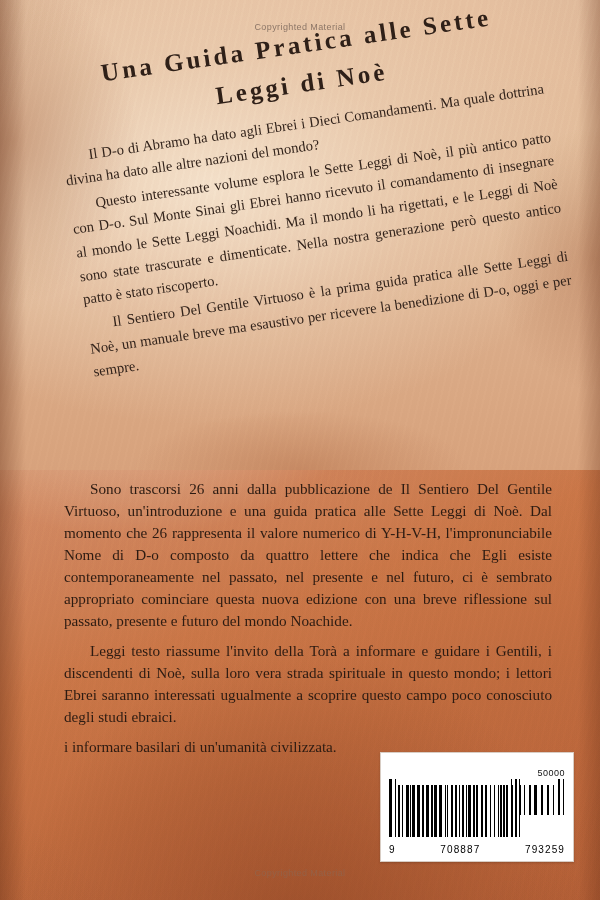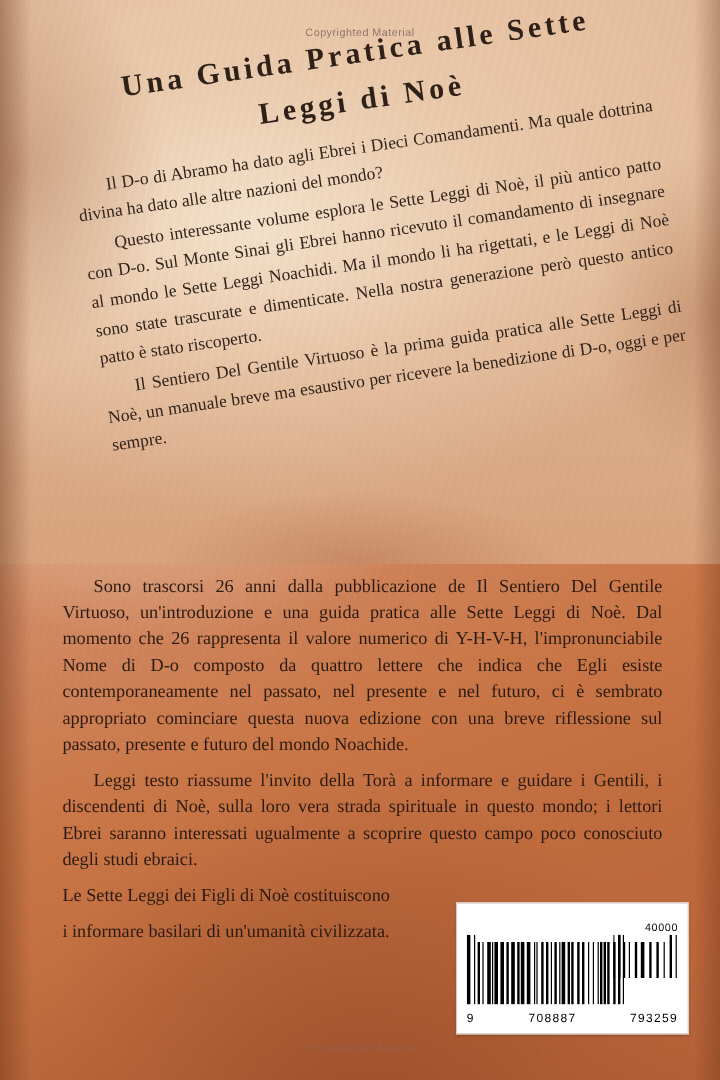--- a/index.html
+++ b/index.html
@@ -110,21 +110,21 @@
   .lower-text {
     position: absolute;
     left: 52px;
     top: 478px;
     width: 500px;
     font-size: 15.2px;
     line-height: 1.45;
     color: #2c1b12;
     text-align: justify;
   }
-  .lower-text p { margin: 0 0 8px 0; text-indent: 26px; }
+  .lower-text p { margin: 0 0 8px 12px; text-indent: 26px; }
   .lower-text p.noindent { text-indent: 0; }
 
   
   .isbn-box {
     position: absolute;
     left: 380px;
     top: 752px;
     width: 192px;
     height: 108px;
     background: #ffffff;
@@ -220,26 +220,25 @@
     <div class="blurb-body">
       <p>Il D-o di Abramo ha dato agli Ebrei i Dieci Comandamenti. Ma quale dottrina divina ha dato alle altre nazioni del mondo?</p>
       <p>Questo interessante volume esplora le Sette Leggi di Noè, il più antico patto con D-o. Sul Monte Sinai gli Ebrei hanno ricevuto il comandamento di insegnare al mondo le Sette Leggi Noachidi. Ma il mondo li ha rigettati, e le Leggi di Noè sono state trascurate e dimenticate. Nella nostra generazione però questo antico patto è stato riscoperto.</p>
       <p>Il Sentiero Del Gentile Virtuoso è la prima guida pratica alle Sette Leggi di Noè, un manuale breve ma esaustivo per ricevere la benedizione di D-o, oggi e per sempre.</p>
     </div>
   </div>
 
   <div class="lower-text">
     <p>Sono trascorsi 26 anni dalla pubblicazione de Il Sentiero Del Gentile Virtuoso, un'introduzione e una guida pratica alle Sette Leggi di Noè. Dal momento che 26 rappresenta il valore numerico di Y-H-V-H, l'impronunciabile Nome di D-o composto da quattro lettere che indica che Egli esiste contemporaneamente nel passato, nel presente e nel futuro, ci è sembrato appropriato cominciare questa nuova edizione con una breve riflessione sul passato, presente e futuro del mondo Noachide.</p>
     <p>Leggi testo riassume l'invito della Torà a informare e guidare i Gentili, i discendenti di Noè, sulla loro vera strada spirituale in questo mondo; i lettori Ebrei saranno interessati ugualmente a scoprire questo campo poco conosciuto degli studi ebraici.</p>
-    <p class="noindent">Le Sette Leggi dei Figli di Noè costituiscono</p>
     <p class="noindent">i informare basilari di un'umanità civilizzata.</p>
   </div>
 
   <div class="isbn-box">
-    <div class="isbn-ean">40000</div>
+    <div class="isbn-ean">50000</div>
     <div class="barcode-main" id="barcode-main">
         <span class="bar" style="width:3px;height:58px;"></span>
         <span style="display:inline-block;width:3px;"></span>
         <span class="bar" style="width:1px;height:58px;"></span>
         <span style="display:inline-block;width:2px;"></span>
         <span class="bar" style="width:2px;height:52px;"></span>
         <span style="display:inline-block;width:2px;"></span>
         <span class="bar" style="width:1px;height:52px;"></span>
         <span style="display:inline-block;width:3px;"></span>
         <span class="bar" style="width:3px;height:52px;"></span>

